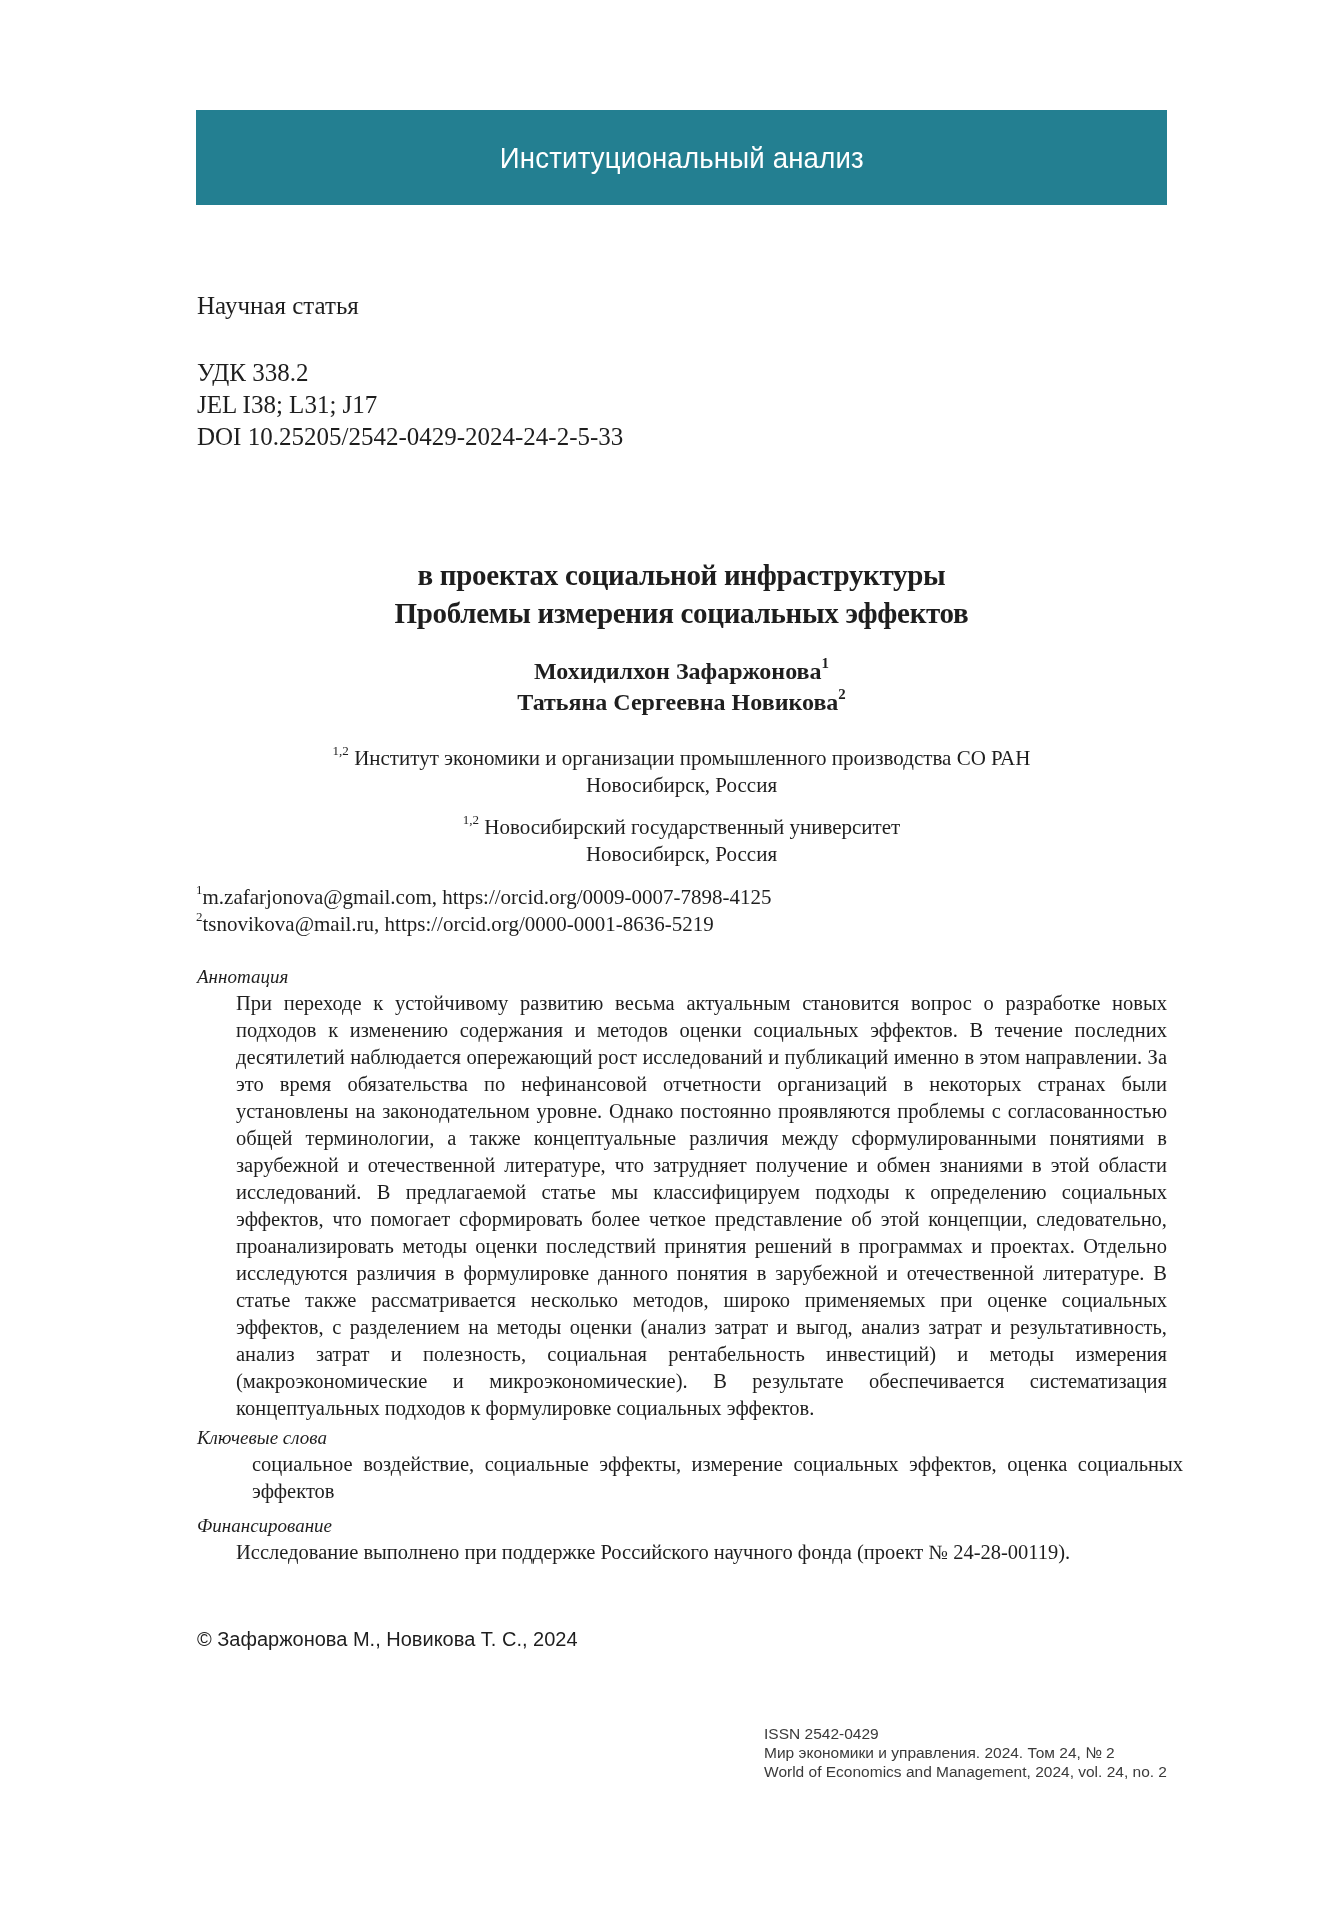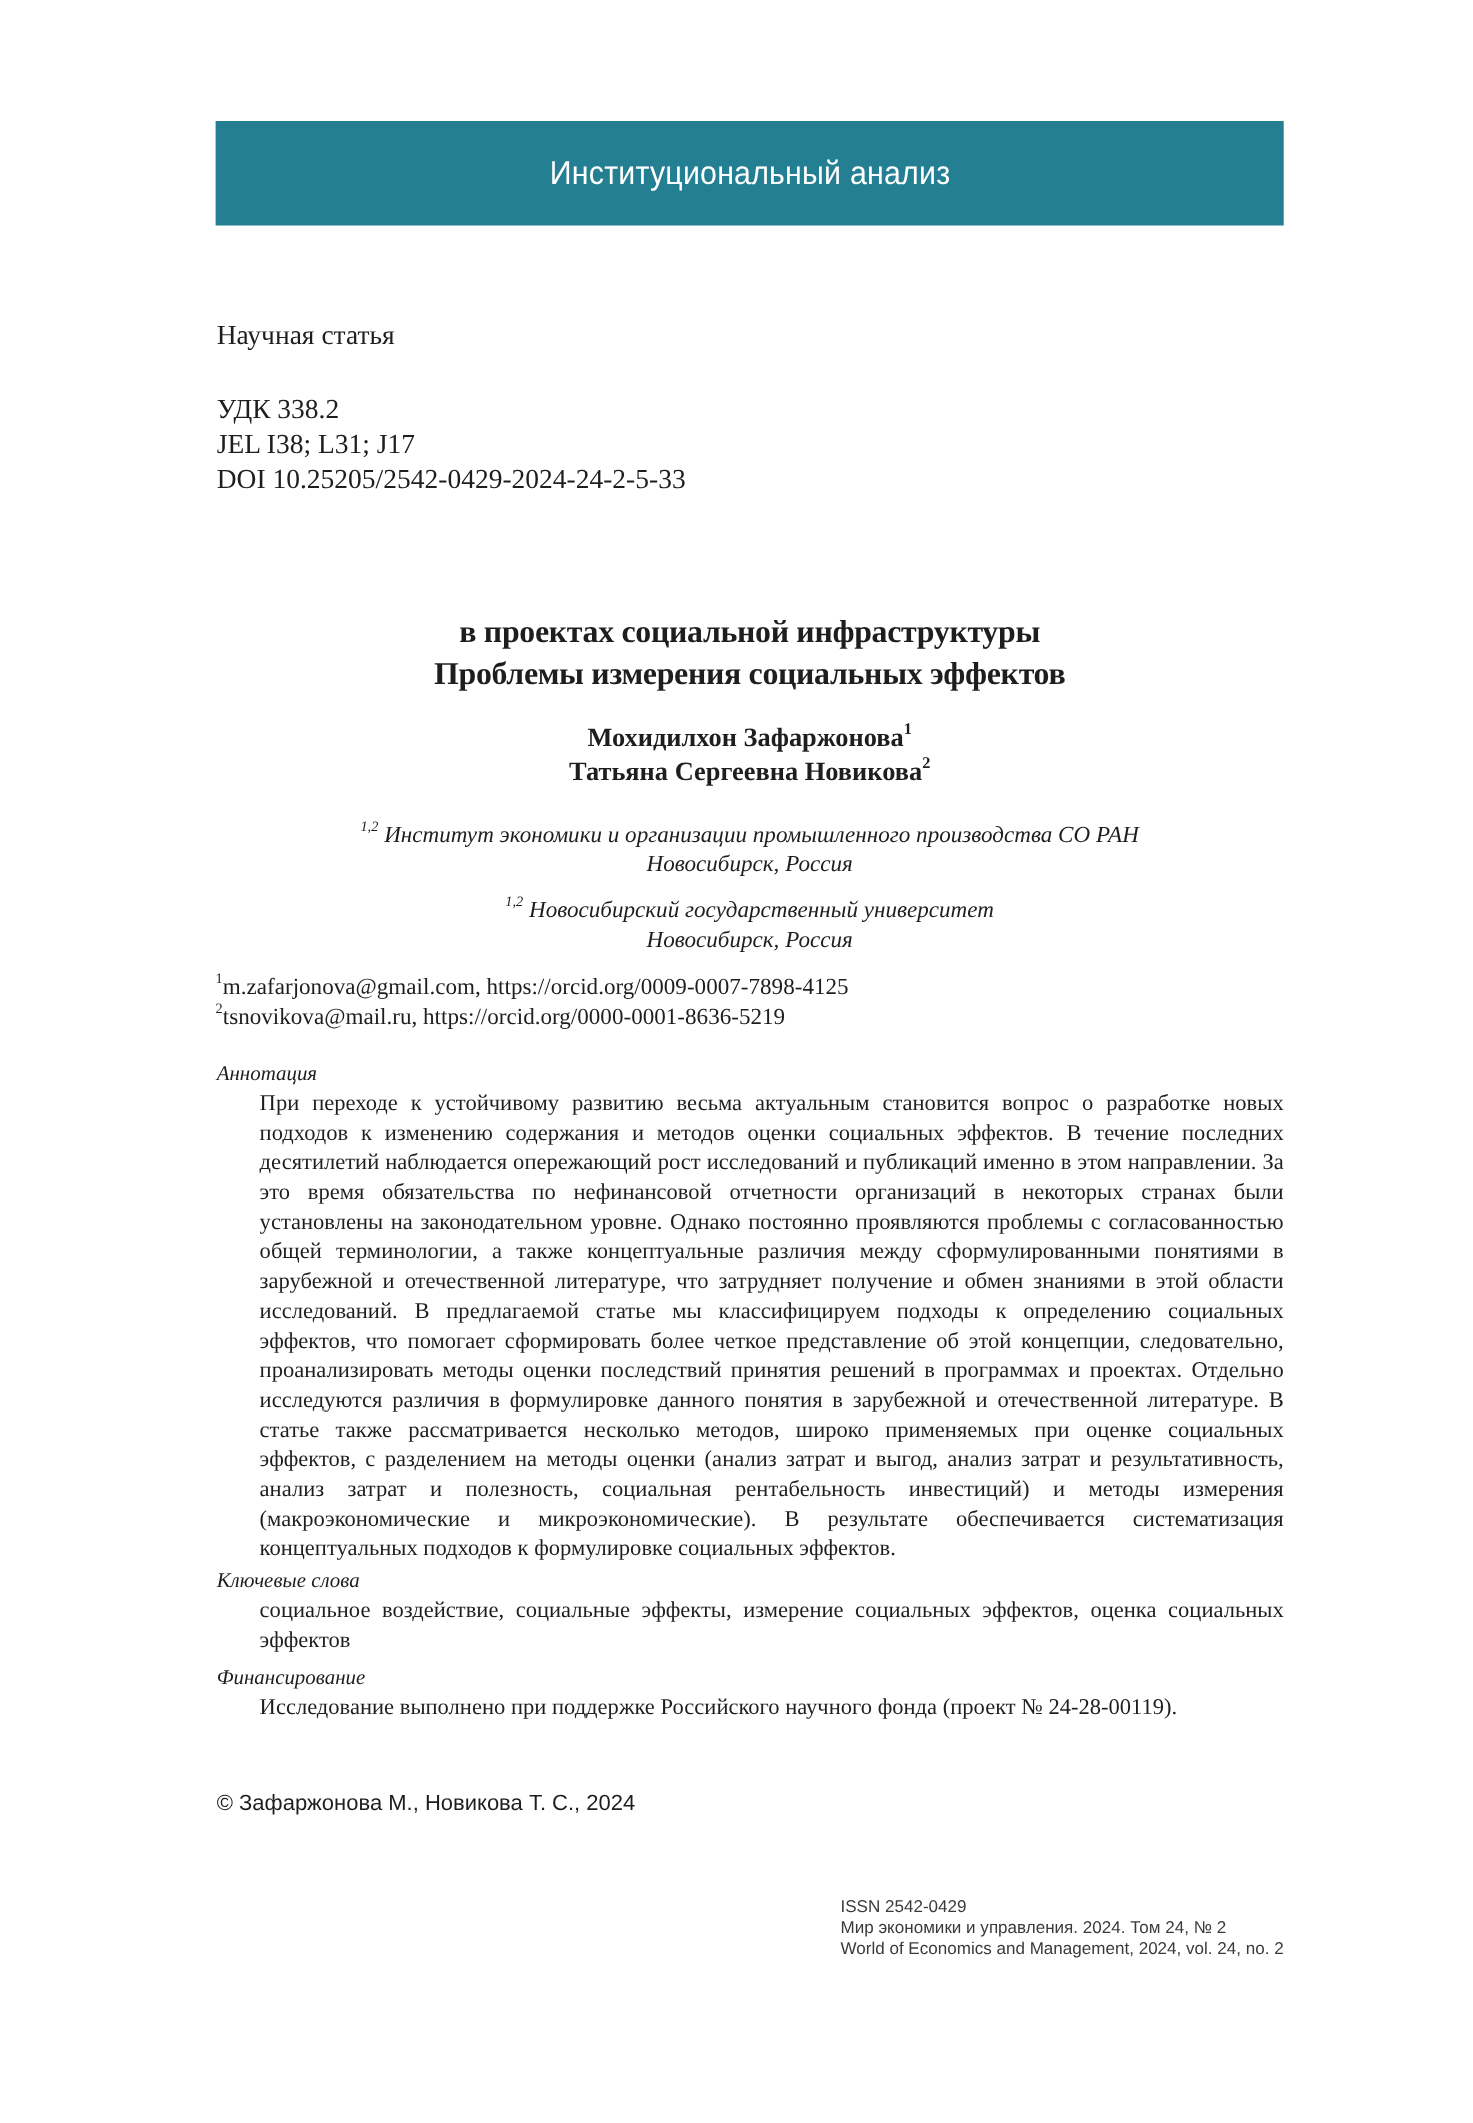--- a/index.html
+++ b/index.html
@@ -75,21 +75,20 @@
       top: -0.15em;
       vertical-align: super;
     }
     .affil {
       position: absolute;
       left: 196px;
       width: 971px;
       text-align: center;
       font-size: 21px;
       line-height: 27px;
-      font-style: italic;
     }
     .affil-1 { top: 745px; }
     .affil-2 { top: 814px; }
     .contacts {
       position: absolute;
       left: 196px;
       width: 971px;
       top: 884px;
       text-align: left;
       font-size: 21px;
@@ -106,21 +105,21 @@
       left: 236px;
       width: 931px;
       font-size: 20.5px;
       line-height: 27px;
       text-align: justify;
       hyphens: manual;
     }
     .abstract-label { top: 966px; }
     .abstract-body { top: 990px; }
     .keywords-label { top: 1427px; }
-    .keywords-body { top: 1451px; }
+    .keywords-body { top: 1451px; margin-left: 16px; }
     .funding-label { top: 1515px; }
     .funding-body { top: 1539px; }
     .copyright {
       position: absolute;
       left: 197px;
       top: 1628px;
       font-family: "Liberation Sans", sans-serif;
       font-size: 20px;
     }
     .footer {

